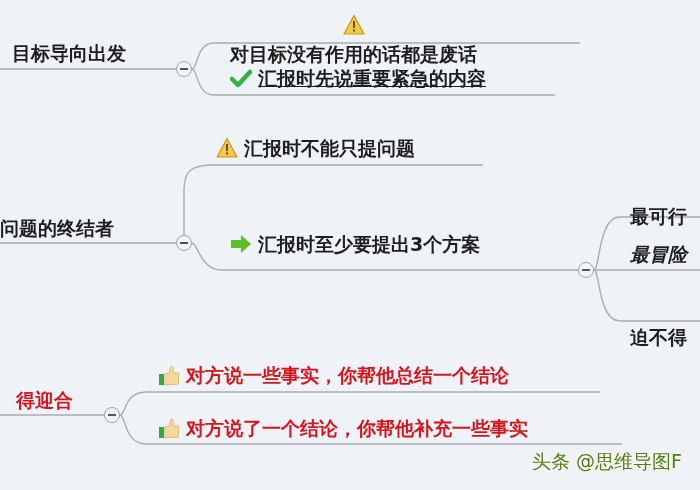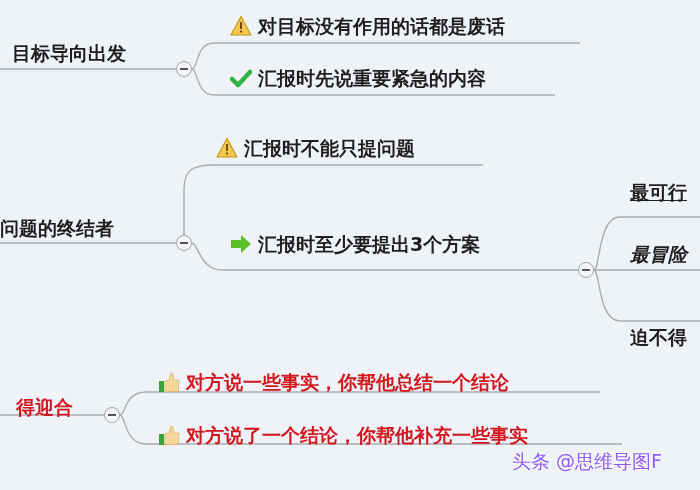--- a/index.html
+++ b/index.html
@@ -7,31 +7,31 @@
     width: 700px; height: 490px; overflow: hidden; position: relative;
     background: #eff2f7;
     font-family: "DejaVu Sans", "Liberation Sans", sans-serif;
   }
   .canvas { position: absolute; left: 0; top: 0; width: 700px; height: 490px; }
   .lines { position: absolute; left: 0; top: 0; width: 700px; height: 490px; }
   .node {
     position: absolute; white-space: nowrap; font-weight: bold; font-size: 19px;
     color: #1e1e1e; line-height: 24px; display: flex; align-items: center; gap: 6px;
   }
-  .node.red { color: #d3161d; margin-top: 7px; }
+  .node.red { color: #d3161d; }
   .icon { display: inline-block; width: 22px; height: 22px; flex: none; }
   .toggle {
     position: absolute; width: 16px; height: 16px; border-radius: 50%;
     border: 1.3px solid #9ea3a8; background: #f4f6f9; box-sizing: border-box;
   }
   .toggle::after {
     content: ""; position: absolute; left: 3px; right: 3px; top: 6px; height: 2px; background: #555;
   }
   .watermark {
-    position: absolute; left: 512px; top: 449px; font-size: 19px; color: #8b5cf6;
+    position: absolute; left: 532px; top: 449px; font-size: 19px; color: #4d7c0f;
     text-shadow: 0 0 2px #fff, 0 0 3px #fff; white-space: nowrap;
   }
 </style>
 </head>
 <body>
 
 <div class="canvas">
 
   <svg class="lines" viewBox="0 0 700 490">
     <g fill="none" stroke="#a9adb2" stroke-width="1.4">
@@ -52,29 +52,29 @@
       <path d="M 120 415 C 126 415, 124 392, 146 392 L 600 392"></path>
       <path d="M 120 415 C 126 415, 124 444, 146 444 L 622 444"></path>
     </g>
   </svg>
 
   <div class="node" style="left:12px; top:41px;">
     <span>目标导向出发</span>
   </div>
   <div class="toggle" style="left:176px; top:61px;"></div>
 
-  <div class="node" style="left:230px; top:14px;">
+  <div class="node" style="left:230px; top:14px;flex-direction:column;">
     <svg class="icon" viewBox="0 0 22 22">
       <path d="M11 1.5 L21 20 L1 20 Z" fill="#f2c94c" stroke="#c49a1a" stroke-width="1.2" stroke-linejoin="round"></path>
       <rect x="10" y="7" width="2" height="7" fill="#7a4a10"></rect>
       <rect x="10" y="15.5" width="2" height="2" fill="#7a4a10"></rect>
     </svg>
     <span>对目标没有作用的话都是废话</span>
   </div>
-  <div class="node" style="left:230px; top:66px;">
+  <div class="node" style="left:230px; top:66px;text-decoration:underline;">
     <svg class="icon" viewBox="0 0 22 22">
       <path d="M2 12 L8 18 L20 5" fill="none" stroke="#2fb344" stroke-width="4.5" stroke-linecap="round" stroke-linejoin="round"></path>
     </svg>
     <span>汇报时先说重要紧急的内容</span>
   </div>
 
   <div class="node" style="left:0; top:216px;">
     <span>问题的终结者</span>
   </div>
   <div class="toggle" style="left:176px; top:235px;"></div>
@@ -88,21 +88,21 @@
     <span>汇报时不能只提问题</span>
   </div>
   <div class="node" style="left:230px; top:232px;justify-content:flex-end;">
     <svg class="icon" viewBox="0 0 22 22">
       <path d="M1 7 L11 7 L11 2 L21 11 L11 20 L11 15 L1 15 Z" fill="#5bbf2a"></path>
     </svg>
     <span>汇报时至少要提出3个方案</span>
   </div>
   <div class="toggle" style="left:578px; top:262px;"></div>
 
-  <div class="node" style="left:630px; top:180px;text-decoration:underline;">
+  <div class="node" style="left:630px; top:204px;">
     <span>最可行</span>
   </div>
   <div class="node" style="left:630px; top:242px;font-style:italic;">
     <span>最冒险</span>
   </div>
   <div class="node" style="left:630px; top:294px;margin-top:31px;">
     <span>迫不得</span>
   </div>
 
   <div class="node red" style="left:0; top:388px;padding-left:16px;">

